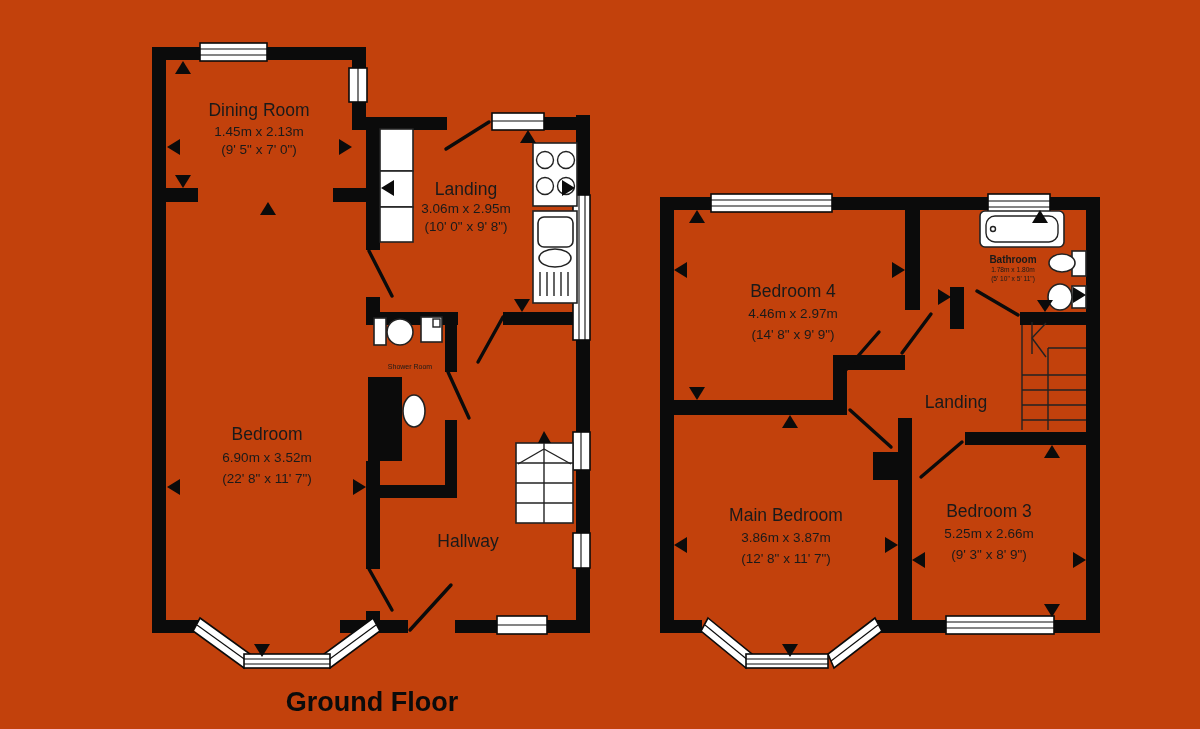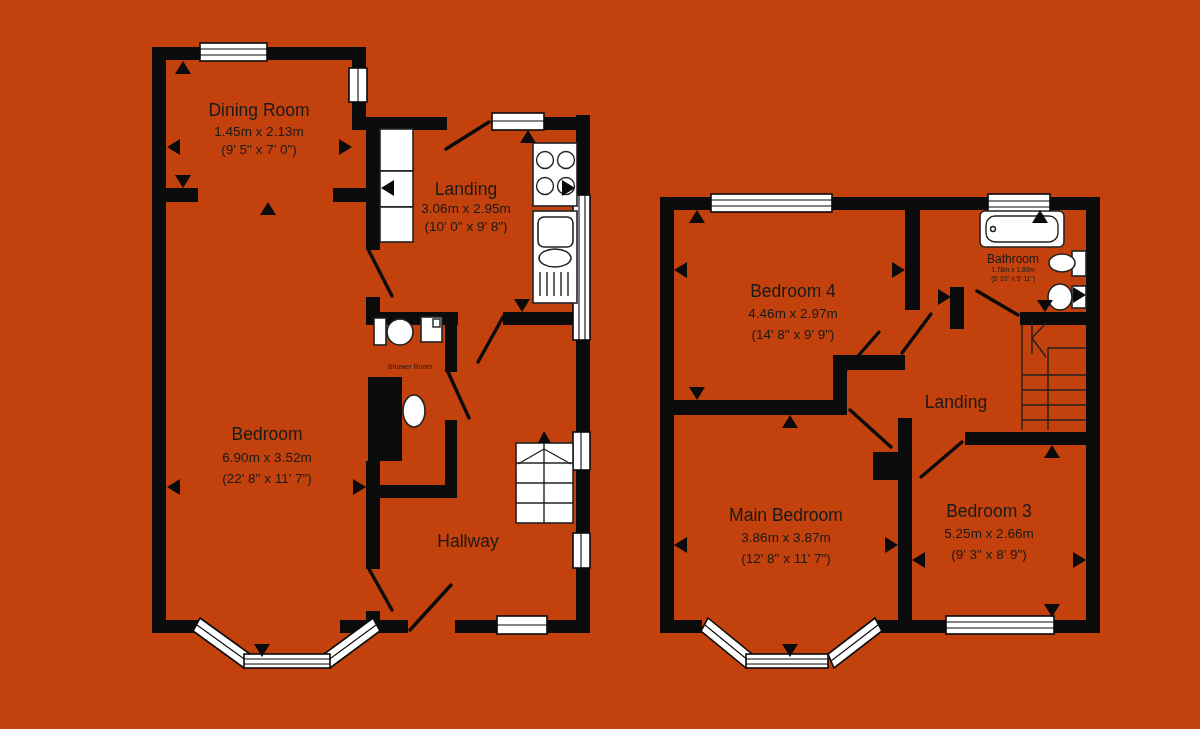--- a/index.html
+++ b/index.html
@@ -10,21 +10,21 @@
   .win{fill:#ffffff;stroke:#0b0b0b;stroke-width:1.6;}
   .winline{stroke:#0b0b0b;stroke-width:1.1;}
   .door{stroke:#0b0b0b;stroke-width:3.4;stroke-linecap:round;}
   .thin{stroke:#222;stroke-width:1.4;fill:none;}
   .fix{fill:#ffffff;stroke:#222;stroke-width:1.6;}
   .tri{fill:#0b0b0b;}
   .lbl{position:absolute;transform:translate(-50%,-50%);white-space:nowrap;
        text-align:center;color:#1a1a1a;}
   .room-name{font-size:17.5px;}
   .room-dim{font-size:13.5px;}
-  .tiny-name{font-size:12px;font-weight:normal;}
+  .tiny-name{font-size:10px;font-weight:bold;}
   .tiny-dim{font-size:6.6px;}
   .shower-name{font-size:7px;}
   .floor-title{font-size:27px;font-weight:bold;color:#0b0b0b;}
 </style>
 </head>
 <body>
 
 <div id="stage">
 
 <svg id="plan-svg" width="1200" height="729" viewBox="0 0 1200 729">
@@ -291,14 +291,15 @@
   <div class="lbl room-name" style="left:956px;top:402px">Landing</div>
 
   <div class="lbl room-name" style="left:786px;top:515px">Main Bedroom</div>
   <div class="lbl room-dim" style="left:786px;top:537px">3.86m x 3.87m</div>
   <div class="lbl room-dim" style="left:786px;top:558px">(12' 8" x 11' 7")</div>
 
   <div class="lbl room-name" style="left:989px;top:511px">Bedroom 3</div>
   <div class="lbl room-dim" style="left:989px;top:533px">5.25m x 2.66m</div>
   <div class="lbl room-dim" style="left:989px;top:554px">(9' 3" x 8' 9")</div>
 
+  <div class="lbl floor-title" style="left:372px;top:702px">Ground Floor</div>
 
 </div>
 
 </body></html>

